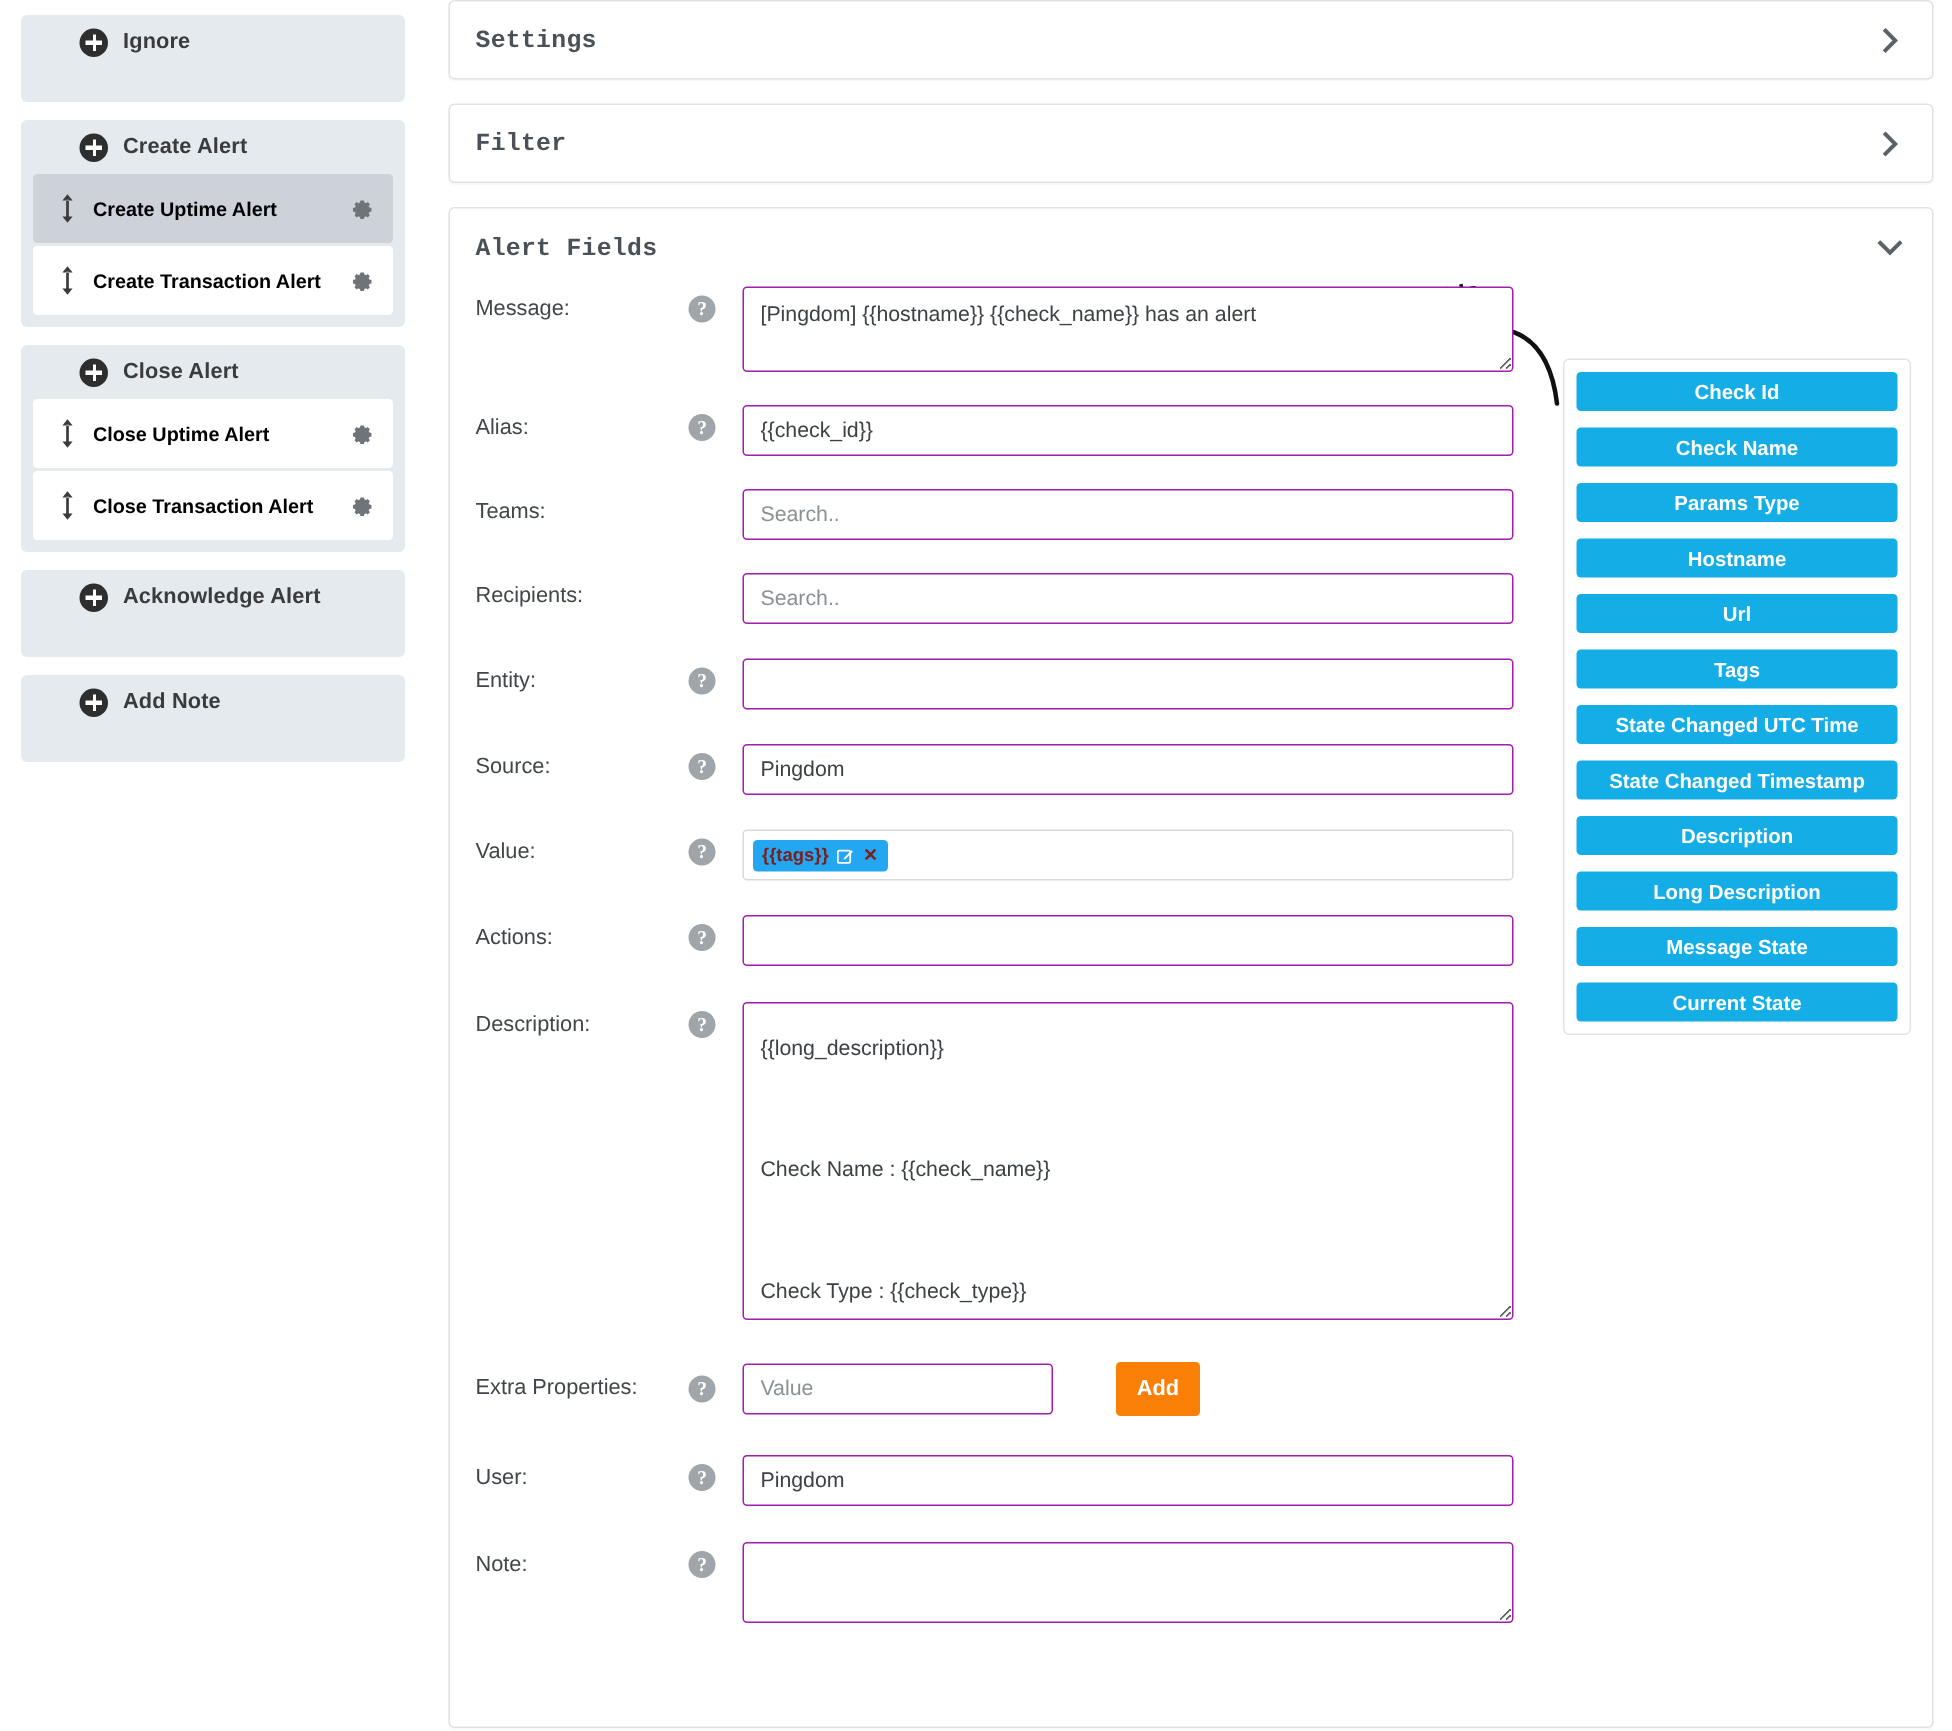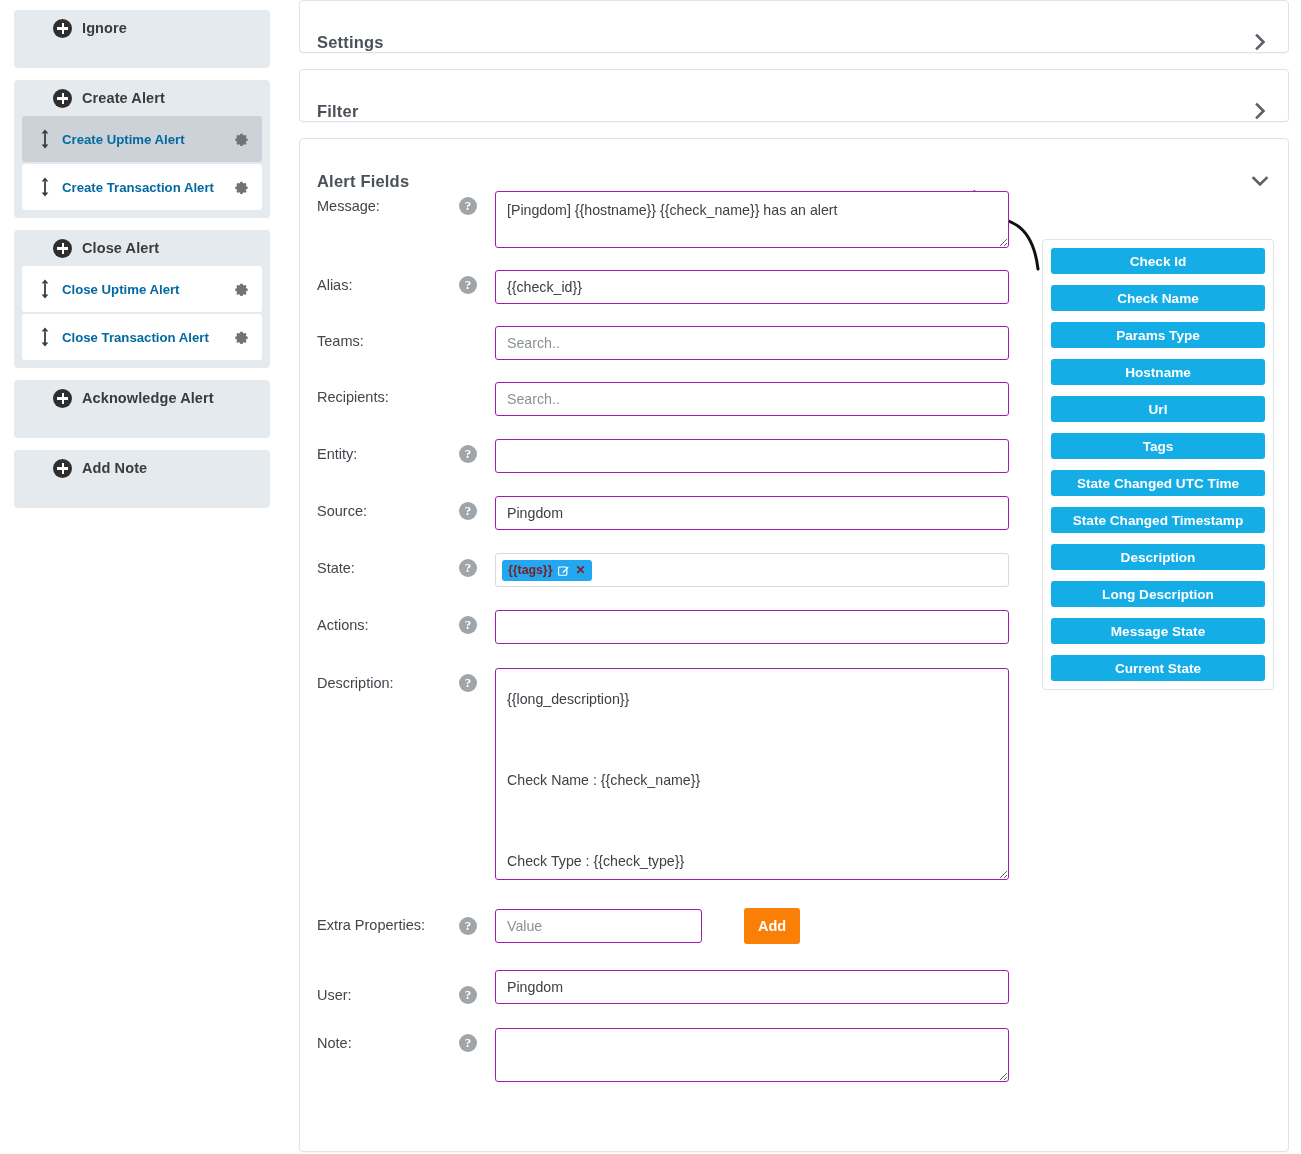--- a/index.html
+++ b/index.html
@@ -73,21 +73,21 @@
     border-radius: 3px;
     padding: 0 12px 0 6px;
     gap: 10px;
     position: relative;
   }
   .side-item + .side-item { margin-top: 2px; }
   .side-item.active { background: #ccd2d7; }
   .side-item .s-label {
     font-size: 13.2px;
     font-weight: bold;
-    color: #0369a1;
+    color: #000000;
     flex: 1;
   }
   .drag-arrow {
     width: 14px; height: 22px;
     position: relative;
     flex: 0 0 14px;
     margin-left: 10px;
   }
   .drag-arrow svg { display: block; }
   .gear { width: 17px; height: 17px; flex: 0 0 17px; }
@@ -102,23 +102,24 @@
   }
   .panel {
     background: #ffffff;
     border: 1px solid #dfe3e6;
     border-radius: 4px;
     margin-bottom: 16px;
     box-shadow: 0 1px 1px rgba(0,0,0,0.03);
   }
   .panel-head {
     display: flex;
-    align-items: flex-end;
+    align-items: center;
     height: 51px;
     padding: 0 18px 0 17px;
+    font-family: Liberation Mono, monospace;
   }
   .panel-head .p-title {
     font-size: 16.5px;
     font-weight: bold;
     color: #4a5158;
     flex: 1;
     letter-spacing: .2px;
   }
   .chev { width: 20px; height: 20px; color: #5a6169; }
   .chev svg { display: block; }
@@ -483,21 +484,21 @@
           <input class="finput" value="" style="">
         </div>
 
         <div class="frow" style="margin-bottom:23px;">
           <div class="flabel">Source:</div>
           <div class="help">?</div>
           <input class="finput" value="Pingdom" style="">
         </div>
 
         <div class="frow" style="margin-bottom:23px;">
-          <div class="flabel">State:</div>
+          <div class="flabel">Value:</div>
           <div class="help">?</div>
           <div class="tagbox">
             <span class="chip">
               <span>{{tags}}</span>
               <span class="chip-edit">
                 <svg width="11" height="11" viewBox="0 0 12 12">
                     <rect x="0.6" y="2.2" width="9" height="9" rx="1" stroke="#fff" stroke-width="1.3" fill="none"></rect>
                     <path d="M5.2 7.4 L10.6 2 L11.6 3 L6.2 8.4 L4.8 8.8 Z" fill="#fff"></path>
                   </svg>
               </span>
@@ -528,21 +529,21 @@
 
         <div class="frow" style="margin-bottom:26px; align-items:center;">
           <div class="flabel" style="padding-top:0;">Extra Properties:</div>
           <div class="help" style="margin-top:0;">?</div>
           <div class="extra-wrap">
             <input class="finput value-f" placeholder="Value" style="">
             <button class="btn-add">Add</button>
           </div>
         </div>
 
-        <div class="frow" style="margin-bottom:24px;align-items:flex-end;">
+        <div class="frow" style="margin-bottom:24px;">
           <div class="flabel">User:</div>
           <div class="help">?</div>
           <input class="finput" value="Pingdom" style="">
         </div>
 
         <div class="frow" style="margin-bottom:0;">
           <div class="flabel">Note:</div>
           <div class="help">?</div>
           <textarea class="finput note" style=""></textarea>
         </div>

